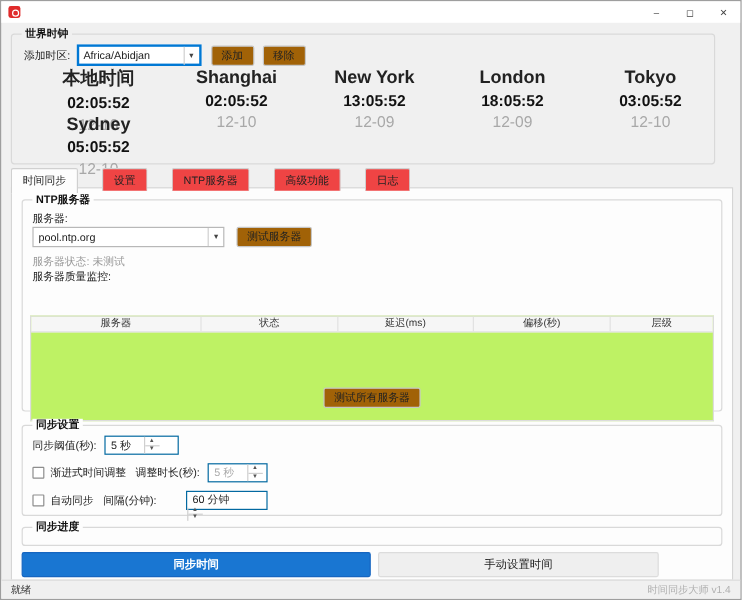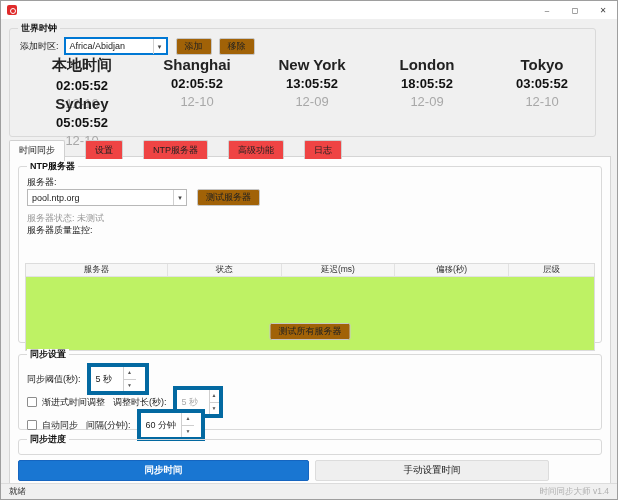--- a/index.html
+++ b/index.html
@@ -43,21 +43,21 @@
 
   
   .ntp-group { left:8px; top:9px; width:584px; height:177px; }
   .muted { color:#999; }
   .srv-table { position:absolute; left:6px; top:64px; width:570px; height:88px; border:1px solid #dcdcdc; background:#bef264;margin-top:32px; }
   .srv-head { display:flex; height:13px; background:#f6f6f6; border-bottom:1px solid #e2e2e2; }
   .srv-head .hc { display:flex; align-items:center; justify-content:center; font-size:8.5px; color:#333; border-right:1px solid #e2e2e2; }
   .srv-head .hc:last-child { border-right:none; }
 
   
-  .spin { display:inline-flex; align-items:stretch; background:#fff; border:4px solid #0369a1; height:32px; }
+  .spin { display:inline-flex; align-items:stretch; background:#fff; border:1px solid #0369a1; height:16px; }
   .spin .sv { display:flex; align-items:center; padding:0 5px; font-size:9px; min-width:32px; }
   .spin .sa { display:flex; flex-direction:column; width:13px; border-left:1px solid #cfcfcf; }
   .spin .sa i { flex:1; display:flex; align-items:center; justify-content:center; font-style:normal; font-size:5px; color:#555; line-height:1; }
   .spin .sa i:first-child { border-bottom:1px solid #cfcfcf; }
   .spin.disabled .sv { color:#aaa; }
 
   .checkbox { width:10px; height:10px; border:1px solid #8d8d8d; background:#fff; border-radius:1px; flex:0 0 auto; }
   .setrow { position:absolute; left:8px; display:flex; align-items:center; }
 
   
@@ -191,21 +191,21 @@
               <i>▲</i>
               <i>▼</i>
             </span>
         </div>
       </div>
 
       <div class="setrow" style="top:54px;">
         <span class="checkbox"></span>
         <span class="label" style="margin-left:5px;">自动同步</span>
         <span class="label" style="margin-left:8px;">间隔(分钟):</span>
-        <div class="spin" style="margin-left:6px; width:68px;">
+        <div class="spin" style="margin-left:24px; width:68px;flex-direction:column;">
           <span class="sv">60 分钟</span>
           <span class="sa">
               <i>▲</i>
               <i>▼</i>
             </span>
         </div>
       </div>
     </div>
 
     <div class="group" style="left:8px; top:282px; width:584px; height:16px;">

